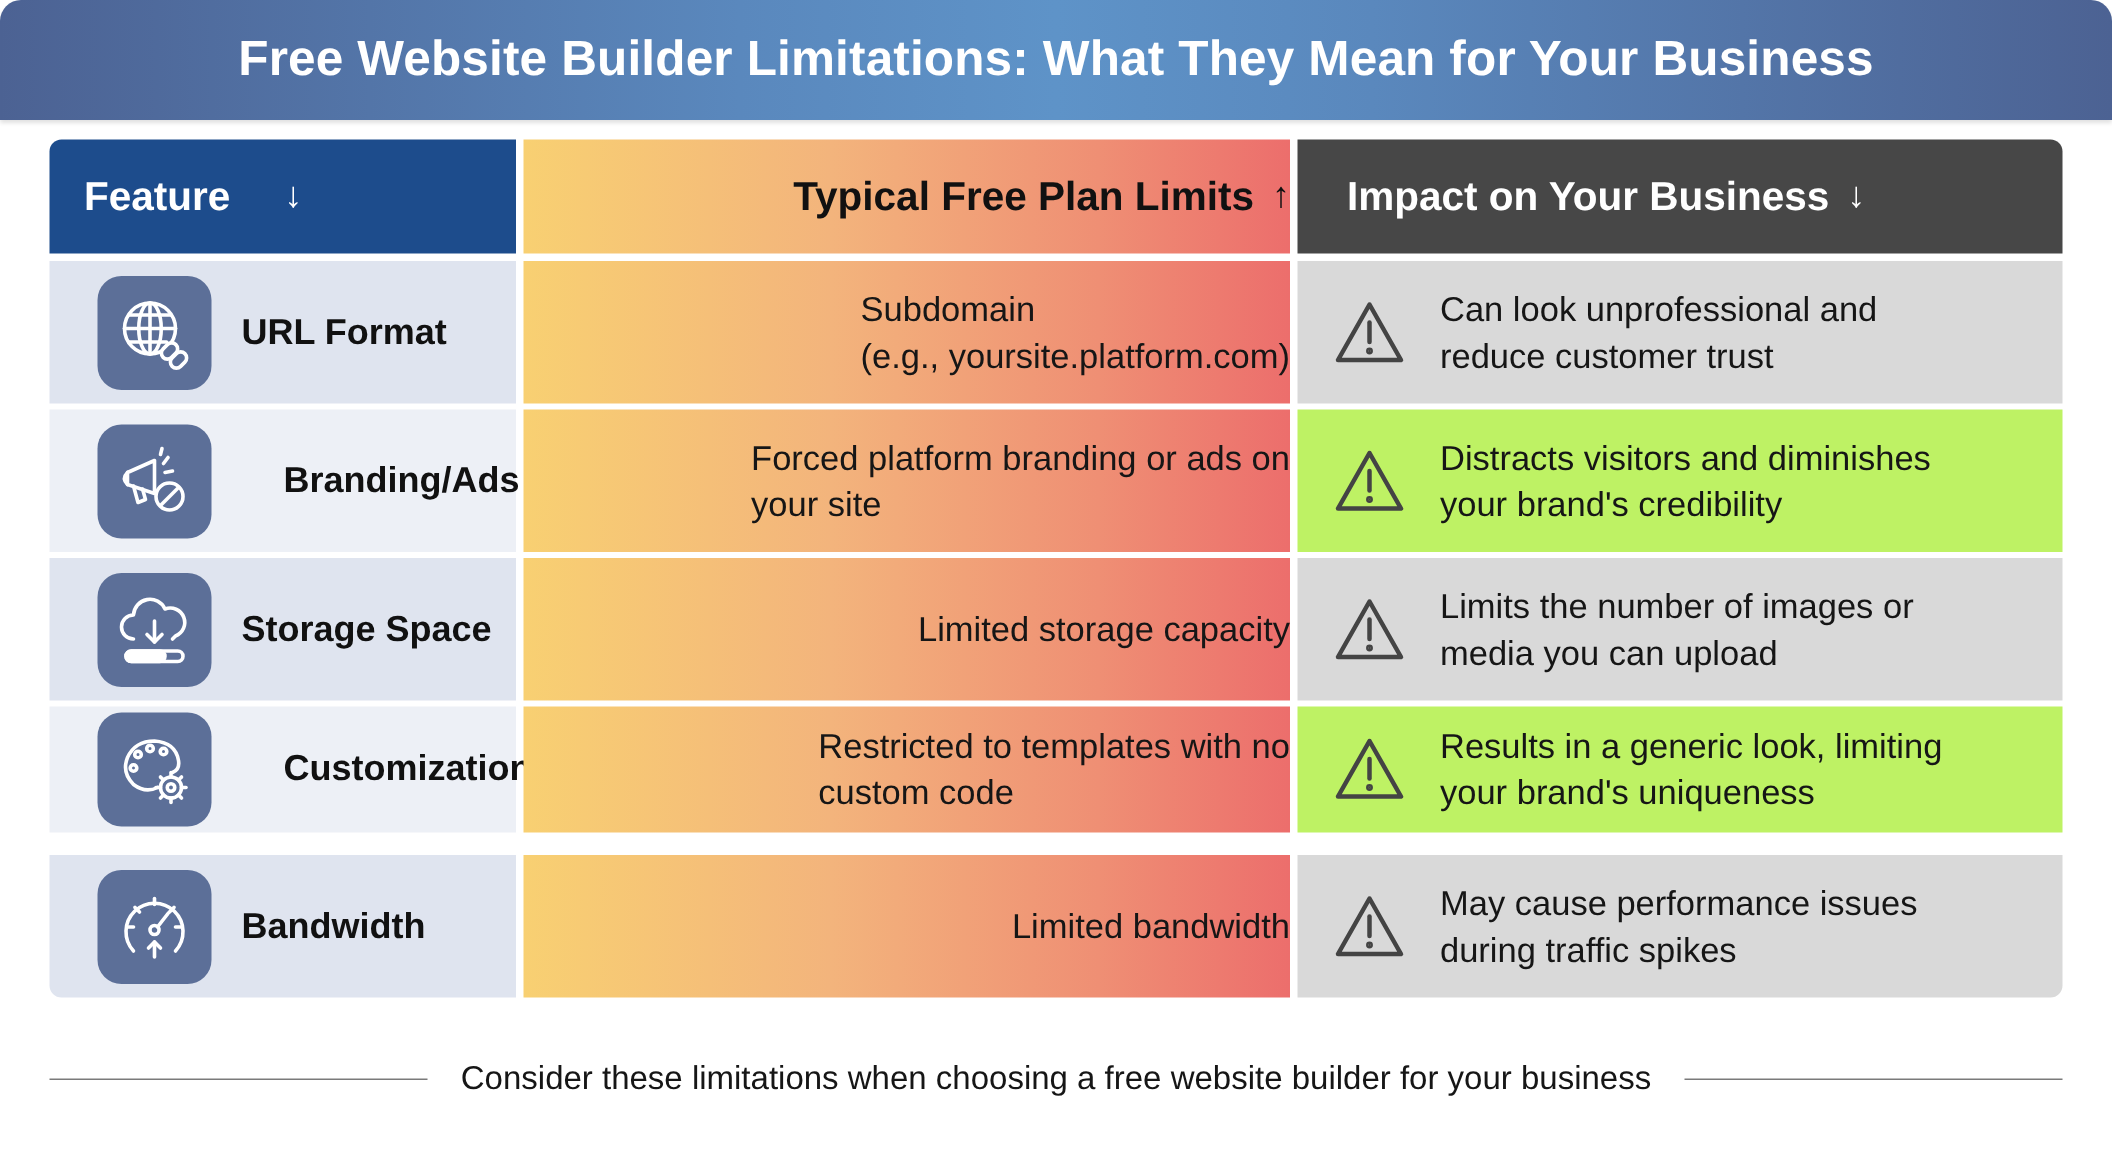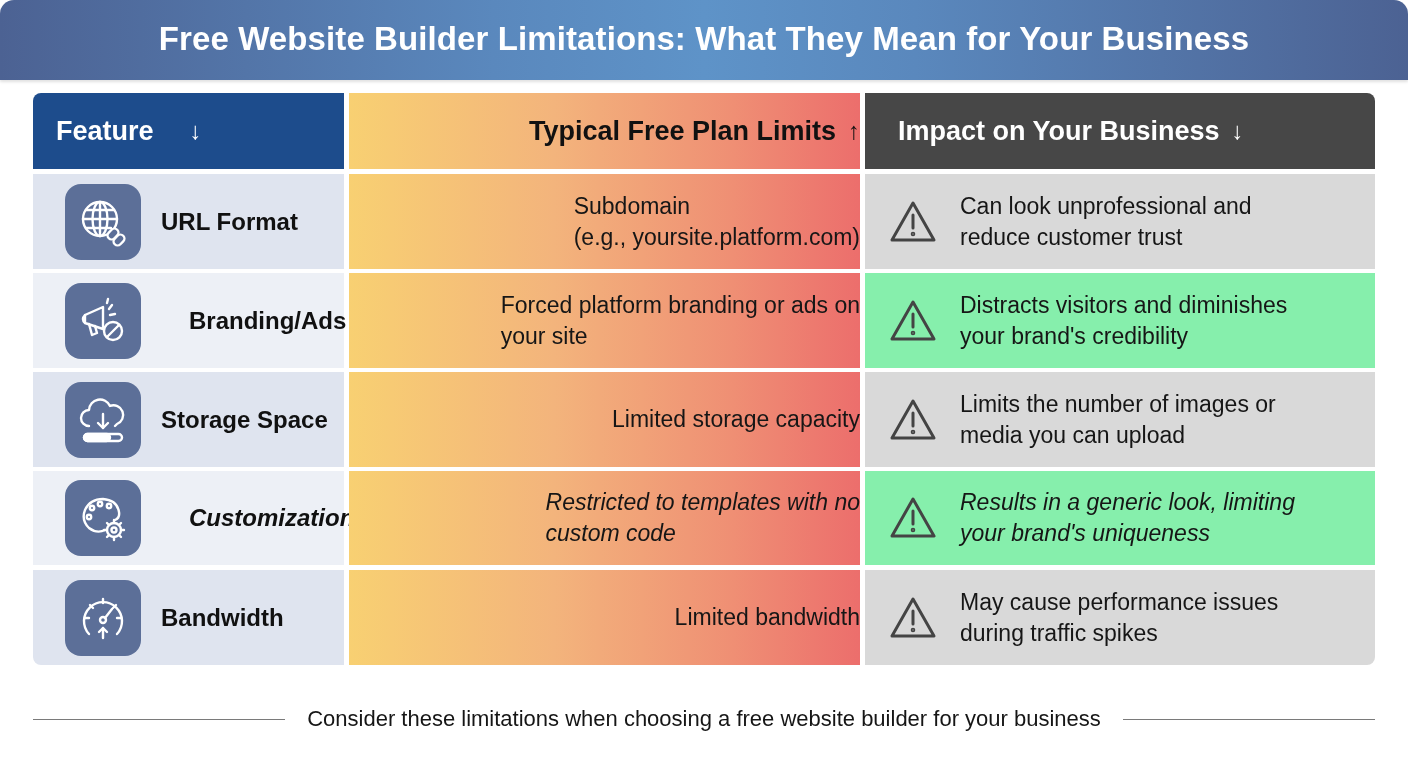--- a/index.html
+++ b/index.html
@@ -35,21 +35,21 @@
     .hdr .c2 .hdr-label { color: #111111; }
     .arrow { font-size: 24px; font-weight: 400; margin-left: 12px; }
     .hdr .c1 .arrow, .hdr .c3 .arrow { color: #ffffff; }
     .hdr .c2 .arrow { color: #111111; }
 
     .feat-cell { padding-left: 32px; }
     .row.odd .c1 { background: #dfe4ef; }
     .row.even .c1 { background: #edf0f6; gap: 28px; }
     .row .c2.body { background: linear-gradient(90deg, #f8d072 0%, #f3b47c 40%, #ef8f74 75%, #ec6e6c 100%); }
     .row.odd .c3 { background: #d9d9d9; }
-    .row.even .c3 { background: #86efac; }
+    .row.even .c3 { background: #bef264; }
     .row.last .c1 { border-radius: 0 0 0 8px; }
     .row.last .c3 { border-radius: 0 0 8px 0; }
 
     .icon-tile {
       width: 76px; height: 76px; border-radius: 16px; background: #5c6f98;
       display: flex; align-items: center; justify-content: center; flex-shrink: 0;
     }
     .icon-tile svg { width: 56px; height: 56px; }
     .feat-label { font-size: 24px; font-weight: 700; color: #111111; margin-left: 20px; }
 
@@ -183,21 +183,21 @@
         <line x1="25" y1="16" x2="25" y2="29"></line>
         <circle cx="25" cy="35" r="0.8" fill="#444"></circle>
       </svg>
       <div class="impact-text">
         <div>Limits the number of images or</div>
         <div>media you can upload</div>
       </div>
     </div>
   </div>
 
-  <div class="row even" style="top:378px;height:94px;font-style:italic;">
+  <div class="row even" style="top:378px;height:84px;">
     <div class="cell c1 feat-cell">
       <div class="icon-tile">
         <svg viewBox="0 0 56 56" fill="none" stroke="#fff" stroke-width="2.4" stroke-linecap="round" stroke-linejoin="round">
           <path d="M30 40 Q22 44 14 38 Q6 30 10 20 Q15 9 28 9 Q42 10 44 22 Q45 28 40 30"></path>
           <circle cx="17" cy="18" r="2.2"></circle>
           <circle cx="25" cy="14" r="2.2"></circle>
           <circle cx="34" cy="16" r="2.2"></circle>
           <circle cx="14" cy="27" r="2.2"></circle>
           <circle cx="39" cy="40" r="7"></circle>
           <circle cx="39" cy="40" r="2.5"></circle>

